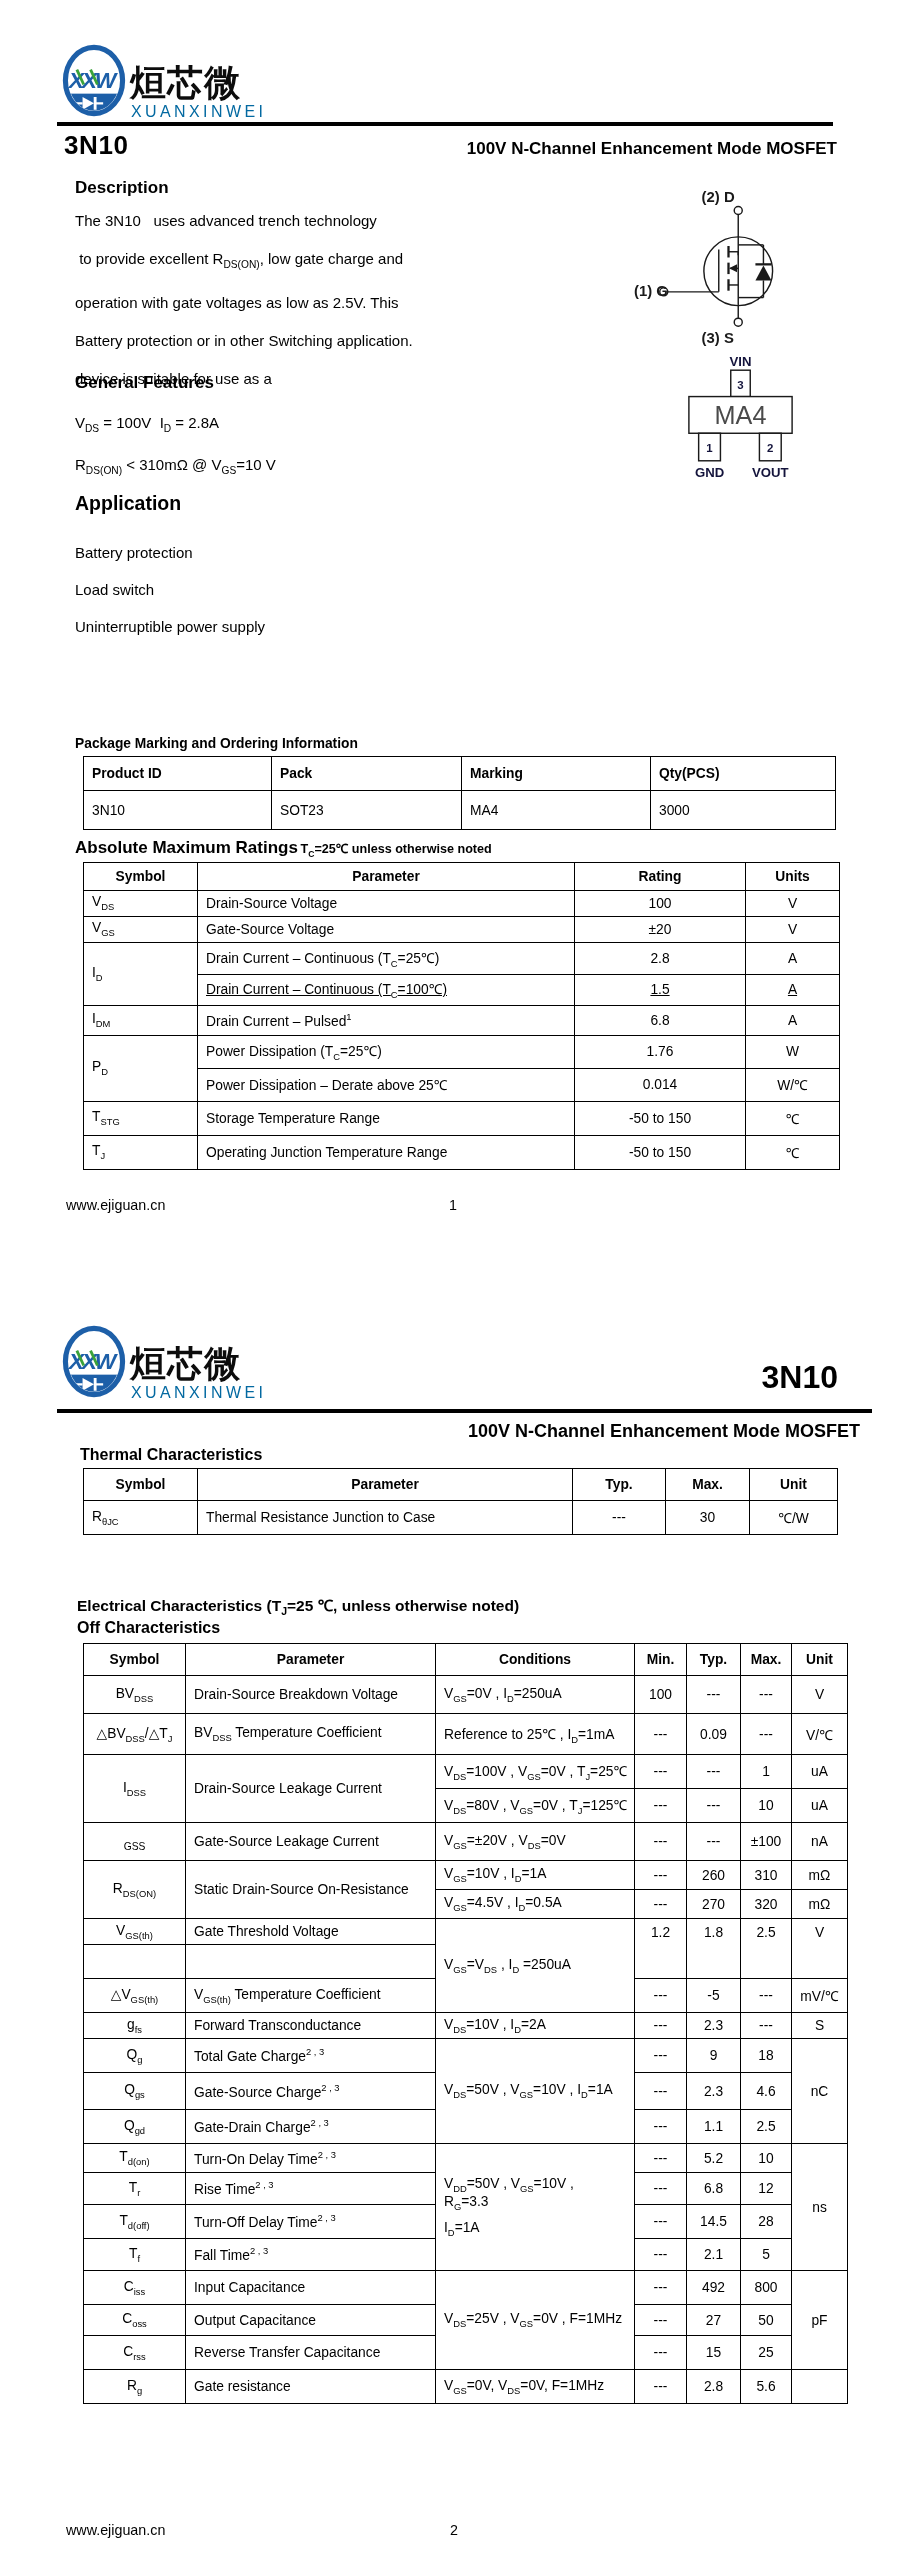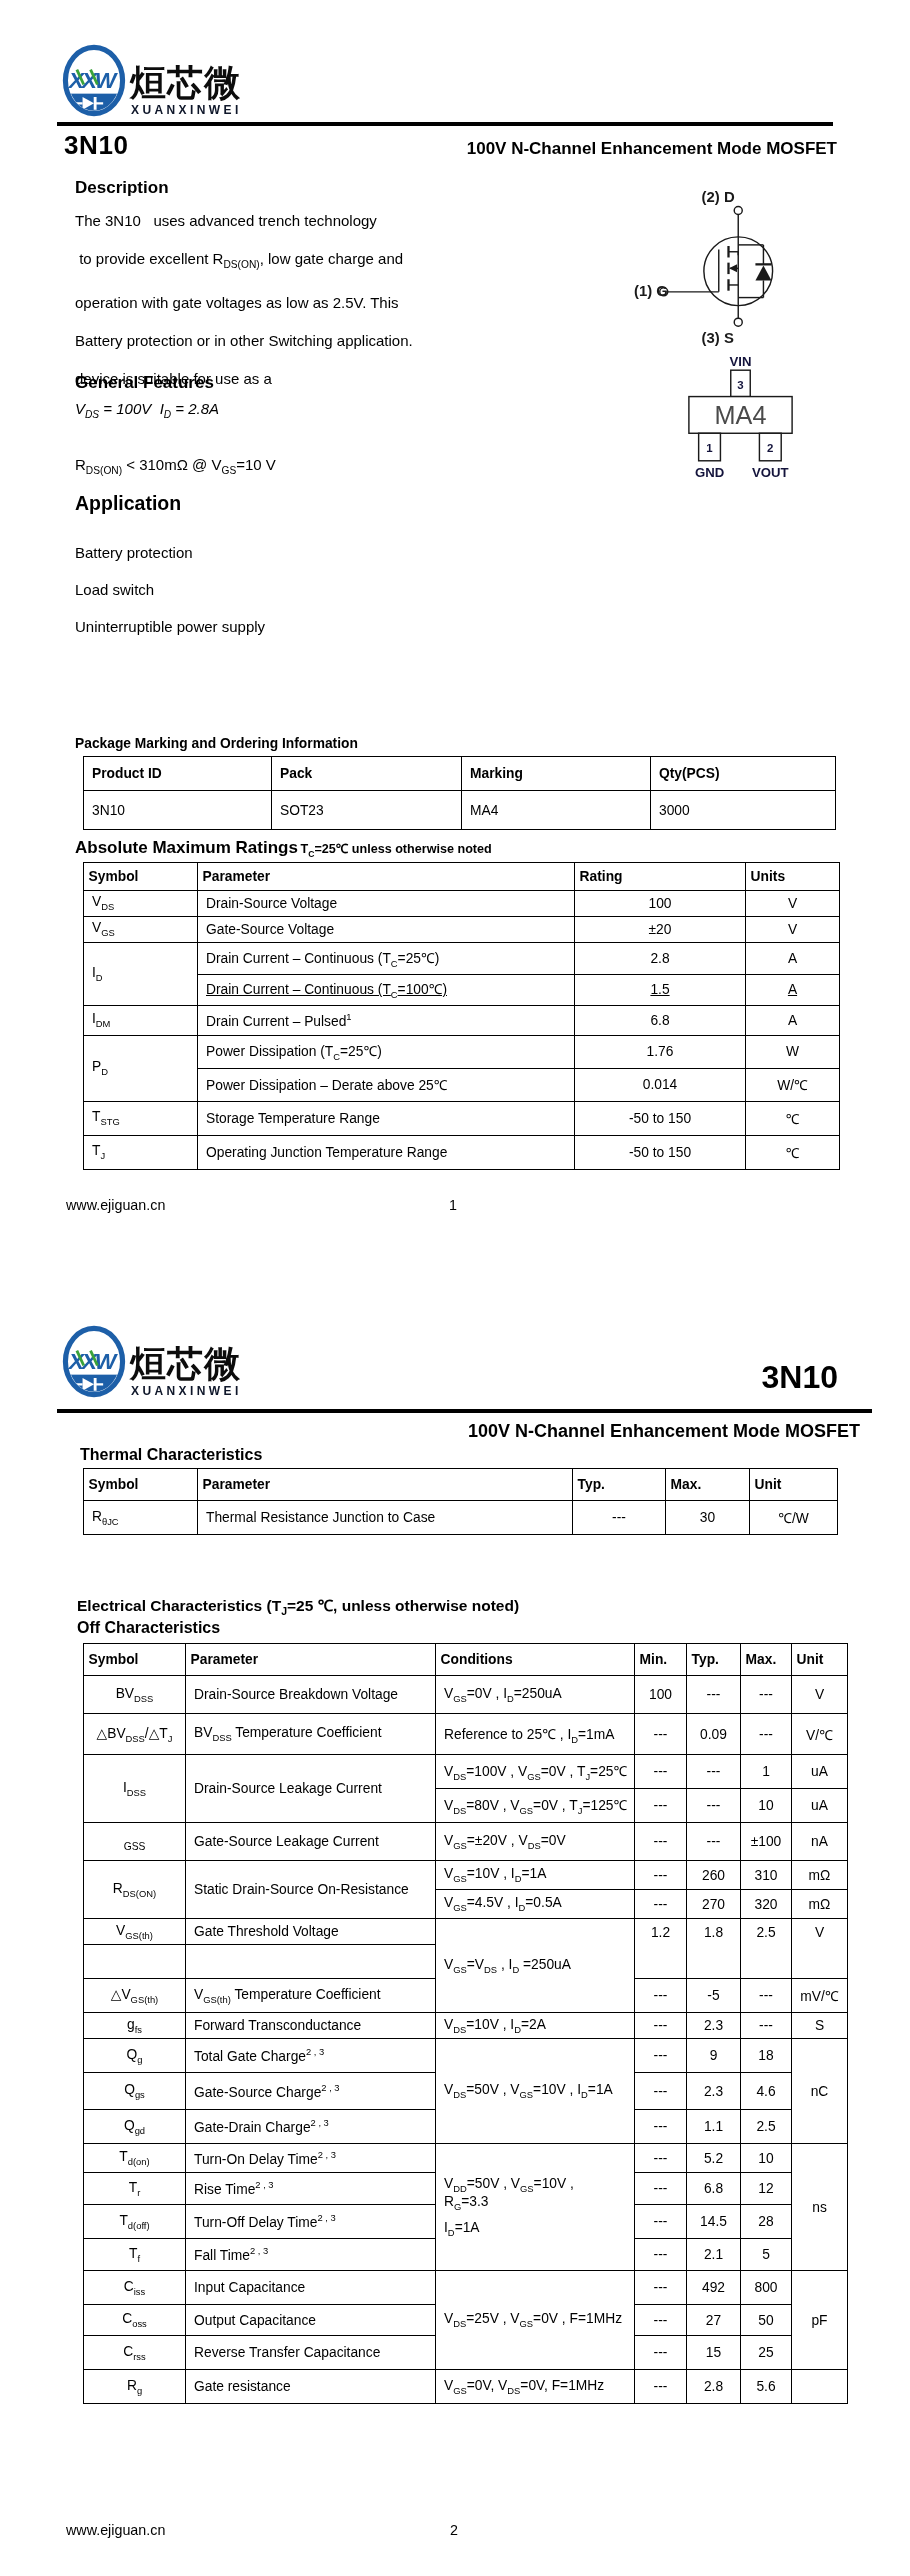--- a/index.html
+++ b/index.html
@@ -6,33 +6,33 @@
   body { width:910px; font-family:"Liberation Sans", sans-serif; color:#000; }
   .page { position:relative; width:910px; background:#fff; overflow:hidden; }
   #page1 { height:1291px; }
   #page2 { height:1285px; }
   .abs { position:absolute; }
   .rule { background:#000; height:4px; }
 
   
   .logo { width:241px; height:86px; }
   .logo .zh { position:absolute; left:68px; top:16px; font-size:36px; font-weight:bold; color:#0c0c0c; letter-spacing:1.1px; }
-  .logo .en { position:absolute; left:69px; top:60px; font-size:12px; font-weight:bold; color:#0f172a; letter-spacing:3.4px; }
+  .logo .en { position:absolute; left:69px; top:60px; font-size:16px; font-weight:normal; color:#0369a1; letter-spacing:3.4px; }
 
   .partnum1 { font-size:26px; font-weight:bold; letter-spacing:0.6px; }
   .doctitle { font-size:17px; font-weight:bold; }
   .h-sec { font-size:17px; font-weight:bold; }
   .h-app { font-size:19.5px; font-weight:bold; }
   .h-small { font-size:13.8px; font-weight:bold; }
   .bodyline { font-size:15px; white-space:pre-wrap; }
   .note { font-size:12.6px; font-weight:bold; }
 
   table.t { border-collapse:collapse; table-layout:fixed; width:100%; border:1.7px solid #000; }
   .t th, .t td { border:1.1px solid #000; font-size:13.8px; padding:1.1px 4.6px; vertical-align:middle; overflow:hidden; }
-  .t th { font-weight:bold; text-align:left; }
+  .t th { font-weight:bold; text-align:center; }
   .t th.l, .t td.l { text-align:left; padding-left:8px; }
   .t td.c { text-align:center; }
   .t td.vtop { vertical-align:top; padding-top:5.7px; }
   .t td.sym-small { font-size:10.3px; text-align:center; vertical-align:bottom; padding-bottom:8px; }
   sub { font-size:68%; }
   sup { font-size:68%; }
 
   .footer-site { font-size:14.3px; }
   .footer-num { font-size:14.3px; }
 
@@ -105,21 +105,21 @@
     <polygon points="226,140 212,166 240,166" fill="#1a1a1a"></polygon>
     <line x1="226" y1="166" x2="226" y2="196" stroke="#1a1a1a" stroke-width="2.5"></line>
     <line x1="226" y1="196" x2="182" y2="196" stroke="#1a1a1a" stroke-width="2.5"></line>
 
     <line x1="182" y1="174" x2="182" y2="232" stroke="#1a1a1a" stroke-width="2.5"></line>
     <circle cx="182" cy="239" r="7" fill="#fff" stroke="#1a1a1a" stroke-width="2.5"></circle>
     <text x="118" y="276" font-size="26" font-weight="bold" fill="#1a1a1a">(3) S</text>
   </svg>
 
   <div class="abs h-sec" style="left:75px; top:373px;">General Features</div>
-  <div class="abs bodyline" style="left:75px; top:400px;font-style:italic;">V<sub>DS</sub> = 100V  I<sub>D</sub> = 2.8A</div>
+  <div class="abs bodyline" style="left:75px; top:414px;">V<sub>DS</sub> = 100V  I<sub>D</sub> = 2.8A</div>
   <div class="abs bodyline" style="left:75px; top:456px;">R<sub>DS(ON)</sub> &lt; 310mΩ @ V<sub>GS</sub>=10 V</div>
 
   <svg class="abs" style="left:663px; top:353px;" width="155" height="129" viewBox="0 0 270 225">
     <text x="135" y="22" text-anchor="middle" font-size="23" class="pkg-label">VIN</text>
     <rect x="118" y="30" width="34" height="46" fill="#fff" stroke="#1a1a1a" stroke-width="2.5"></rect>
     <text x="135" y="62" text-anchor="middle" font-size="20" class="pkg-label">3</text>
     <rect x="45" y="76" width="180" height="64" fill="#fff" stroke="#1a1a1a" stroke-width="2.5"></rect>
     <text x="135" y="124" text-anchor="middle" font-size="44" fill="#4a4a4a">MA4</text>
     <rect x="62" y="140" width="38" height="48" fill="#fff" stroke="#1a1a1a" stroke-width="2.5"></rect>
     <text x="81" y="173" text-anchor="middle" font-size="20" class="pkg-label">1</text>

